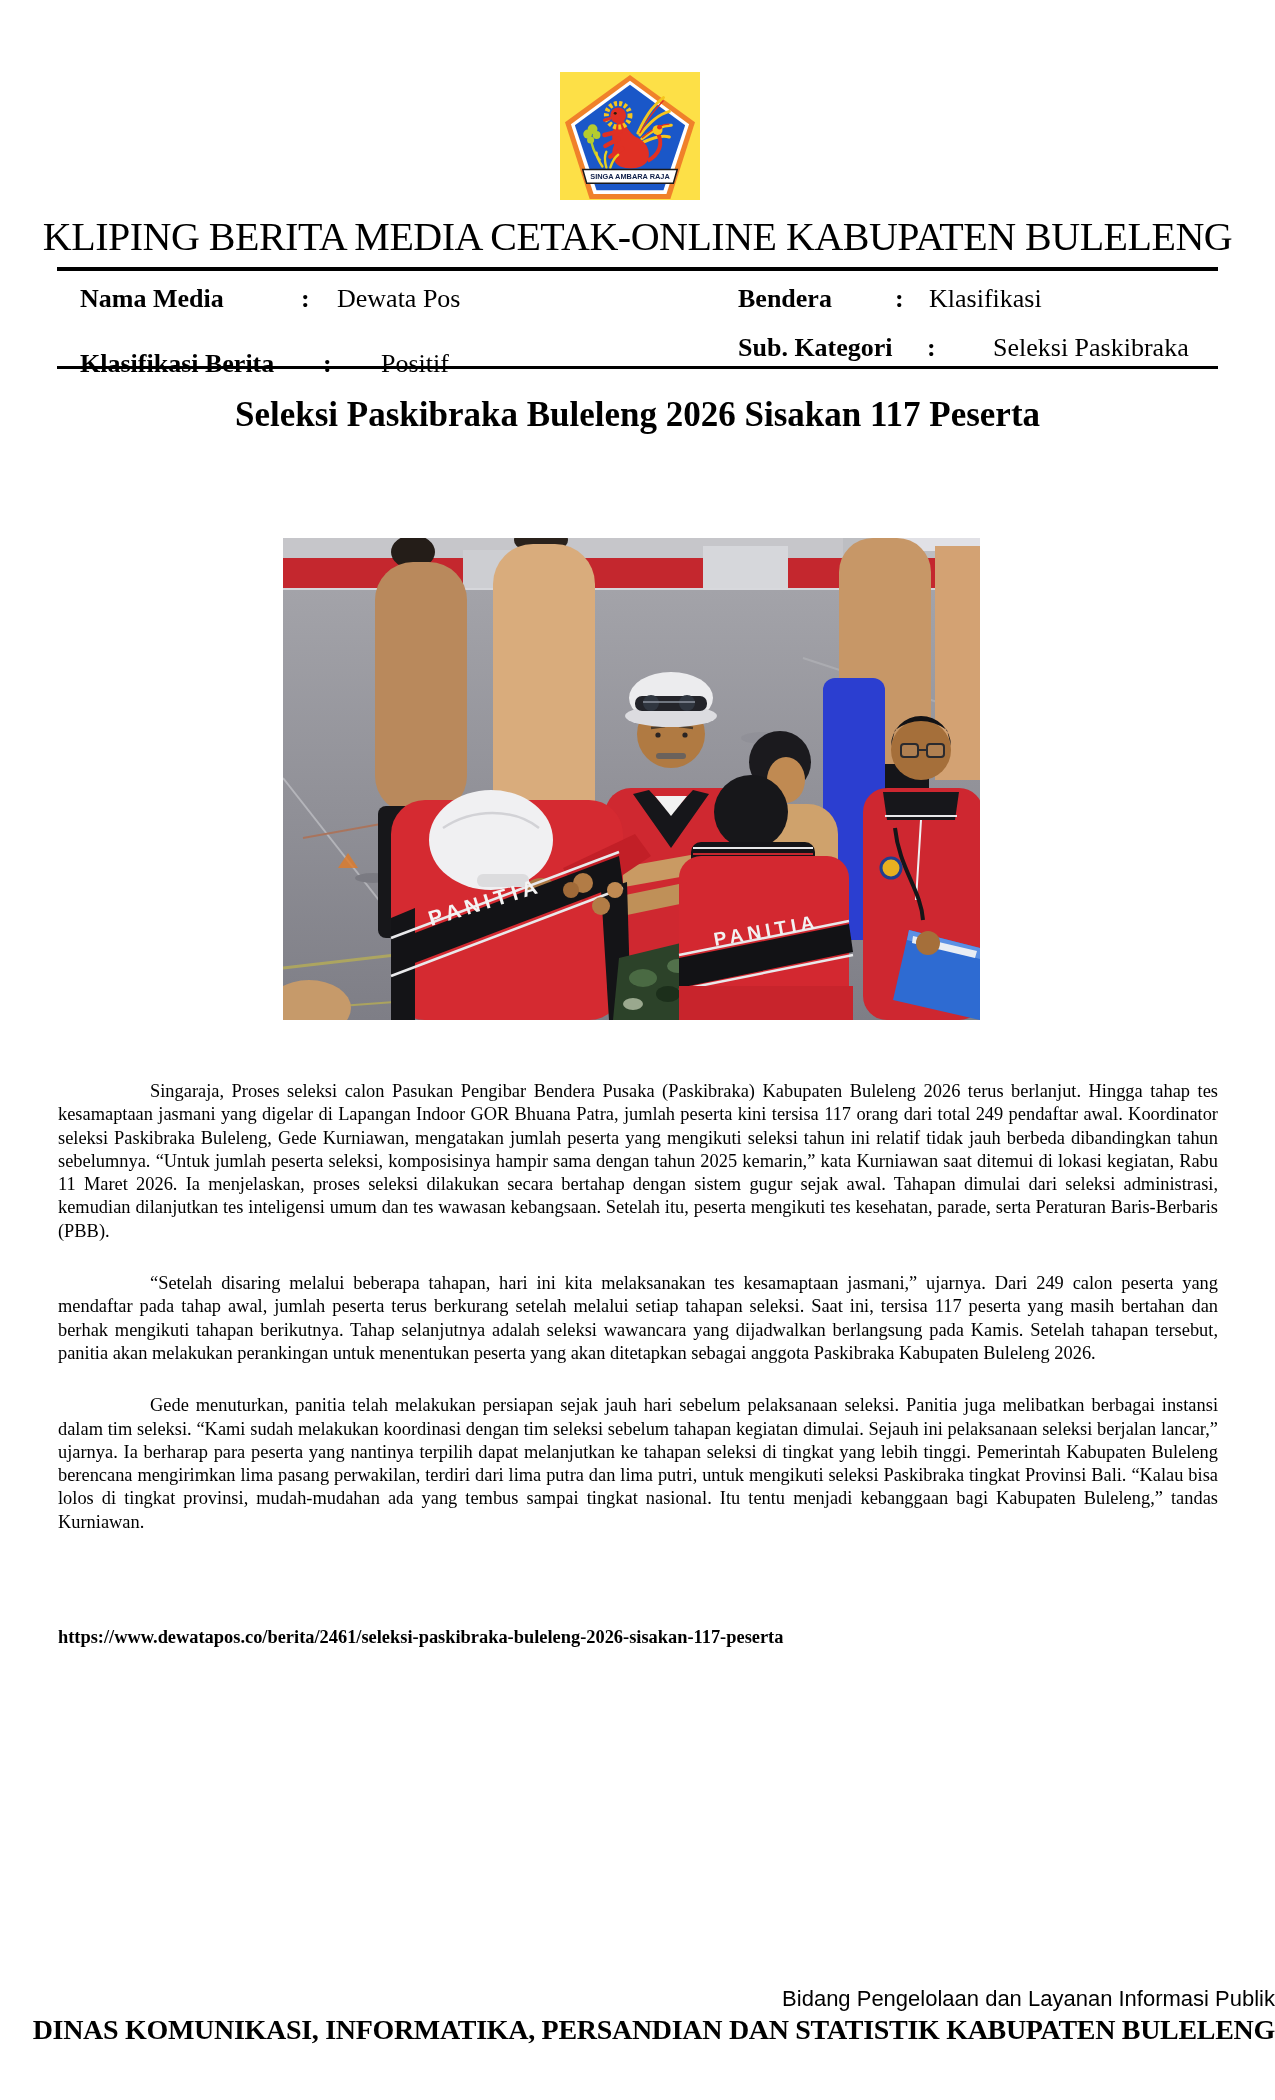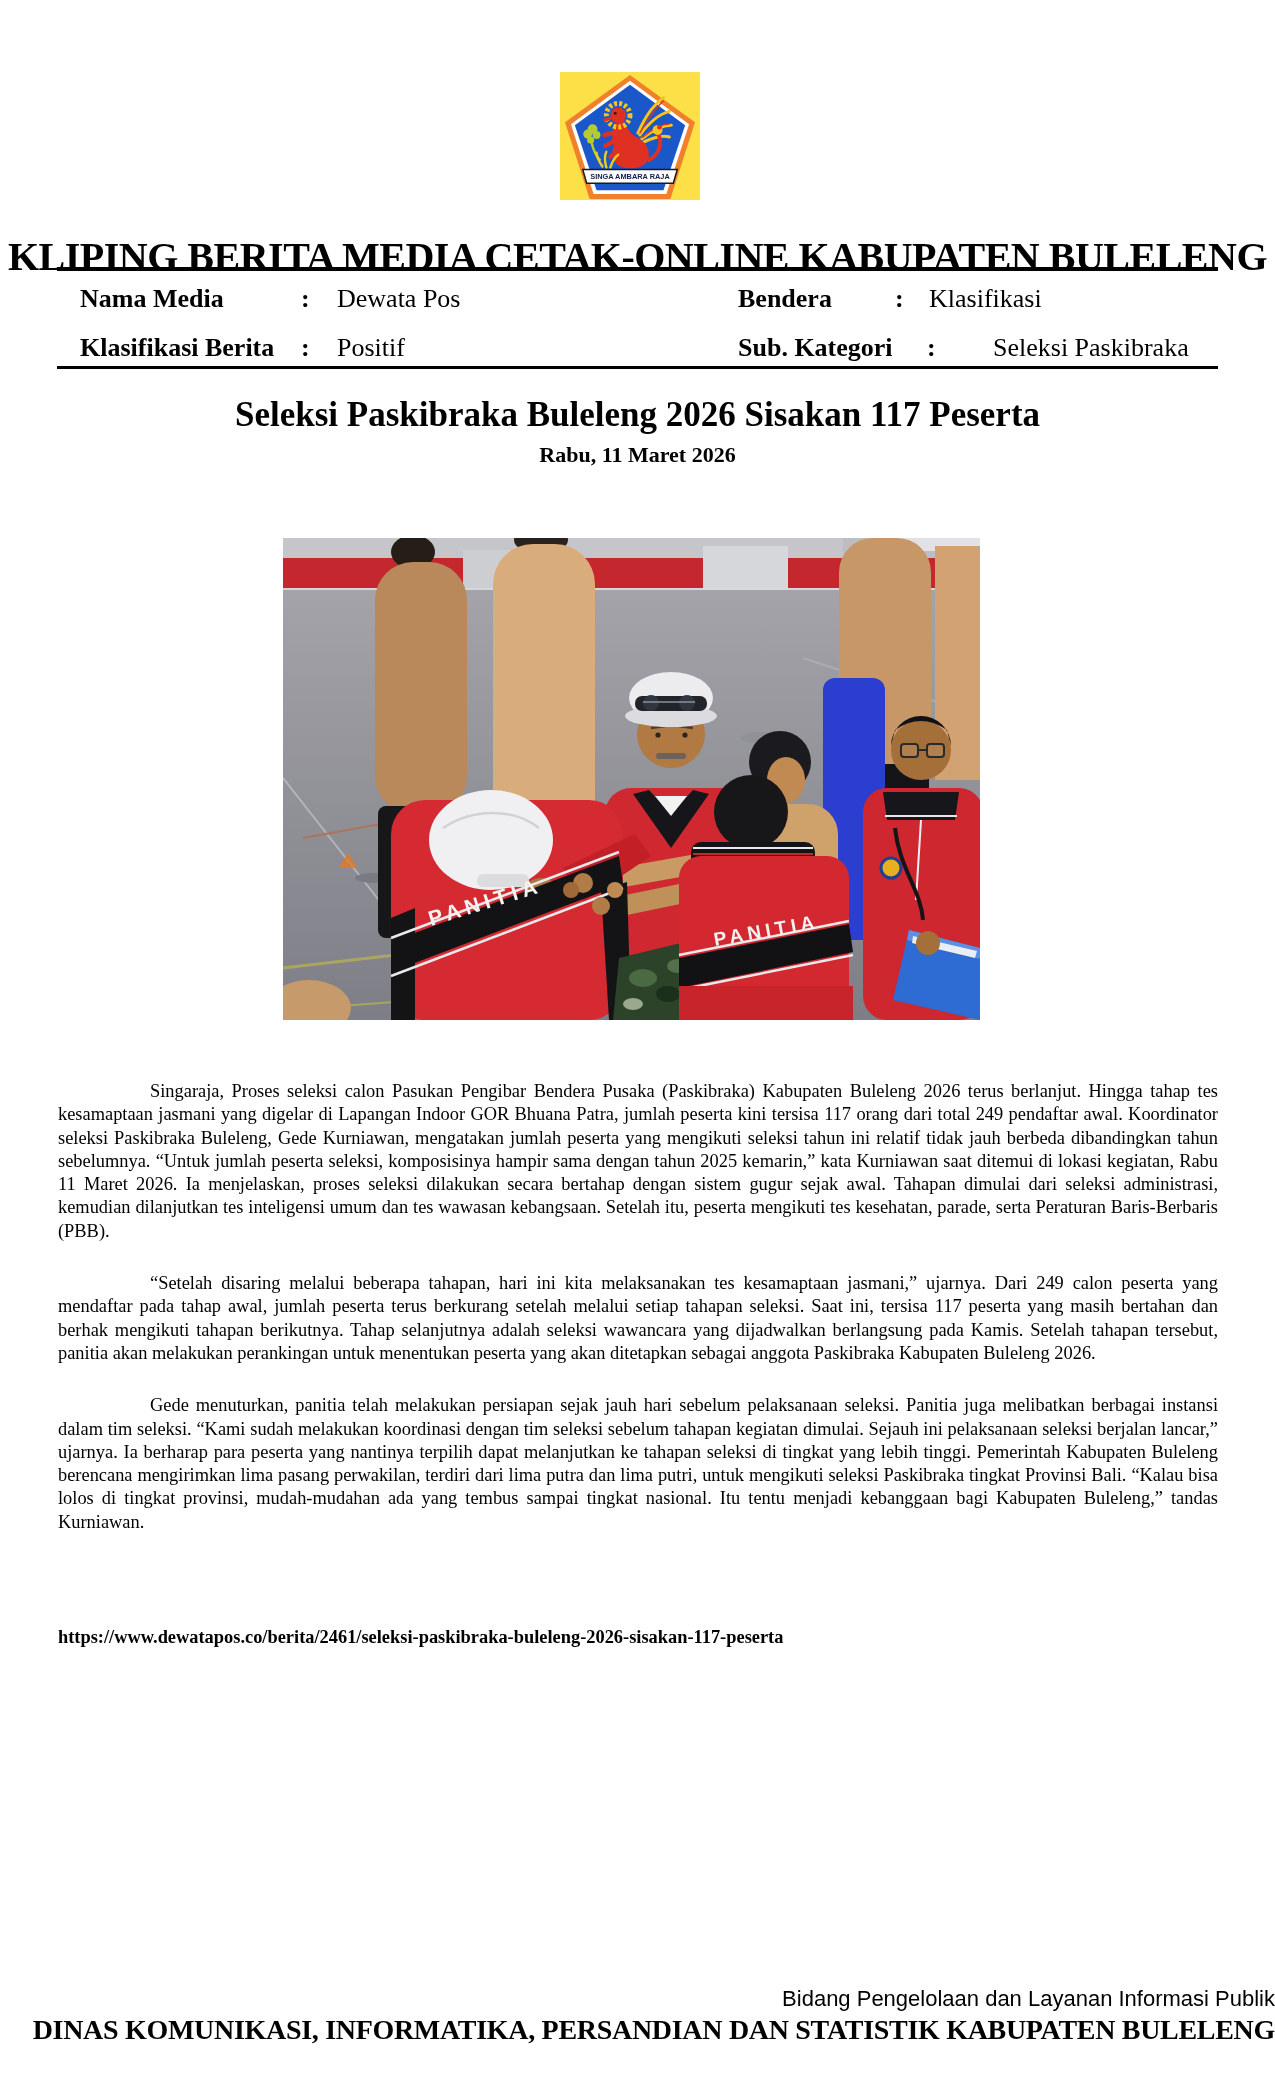--- a/index.html
+++ b/index.html
@@ -8,31 +8,31 @@
     position:relative; width:1275px; height:2100px; background:#ffffff;
     font-family:"Liberation Serif", serif; color:#000; overflow:hidden;
     margin:0 auto;
   }
   
   .logo-wrap { position:absolute; left:560px; top:72px; width:140px; height:128px; background:#fde047; }
   .logo-wrap svg { display:block; width:100%; height:100%; }
   
   .kliping-title {
     position:absolute; left:0; right:0; top:216px; text-align:center;
-    font-size:40px; font-weight:bold; letter-spacing:-0.5px; line-height:42px;margin-top:20px;
+    font-size:40px; font-weight:normal; letter-spacing:-0.5px; line-height:42px;
   }
   .rule { position:absolute; left:57px; width:1161px; background:#000; }
   .rule-thick { top:267px; height:4px; }
   .rule-thin  { top:366px; height:3px; }
   
   .meta-row { position:absolute; display:flex; font-size:26px; line-height:31px; white-space:nowrap; }
   .meta-row .lbl { font-weight:bold; }
   .meta-row .sep { font-weight:bold; }
   .m-l1 { left:80px;  top:283px; }
-  .m-l2 { left:80px;  top:332px; }
+  .m-l2 { left:80px;  top:348px;gap:22px; }
   .m-r1 { left:738px; top:283px; }
   .m-r2 { left:738px; top:332px;gap:32px; }
   .m-l1 .lbl, .m-l2 .lbl { width:221px; }
   .m-l1 .sep, .m-l2 .sep { width:36px; }
   .m-r1 .lbl, .m-r2 .lbl { width:157px; }
   .m-r1 .sep, .m-r2 .sep { width:34px; }
   
   .article-title {
     position:absolute; left:0; right:0; top:396px; text-align:center;
     font-size:35px; font-weight:bold; line-height:38px;
@@ -133,21 +133,20 @@
       <span class="val">Klasifikasi</span>
   </div>
   <div class="meta-row m-r2">
     <span class="lbl">Sub. Kategori</span>
       <span class="sep">:</span>
       <span class="val">Seleksi Paskibraka</span>
   </div>
   <div class="rule rule-thin"></div>
 
   <h2 class="article-title">Seleksi Paskibraka Buleleng 2026 Sisakan 117 Peserta</h2>
-  <div class="article-date">Rabu, 11 Maret 2026</div>
 
   <div class="photo">
     <svg viewBox="0 0 697 482" preserveAspectRatio="none">
       <defs>
         <linearGradient id="floorGrad" x1="0" y1="0" x2="0" y2="1">
           <stop offset="0" stop-color="#a3a3a9"></stop>
             <stop offset="1" stop-color="#7e7e86"></stop>
         </linearGradient>
       </defs>
 

